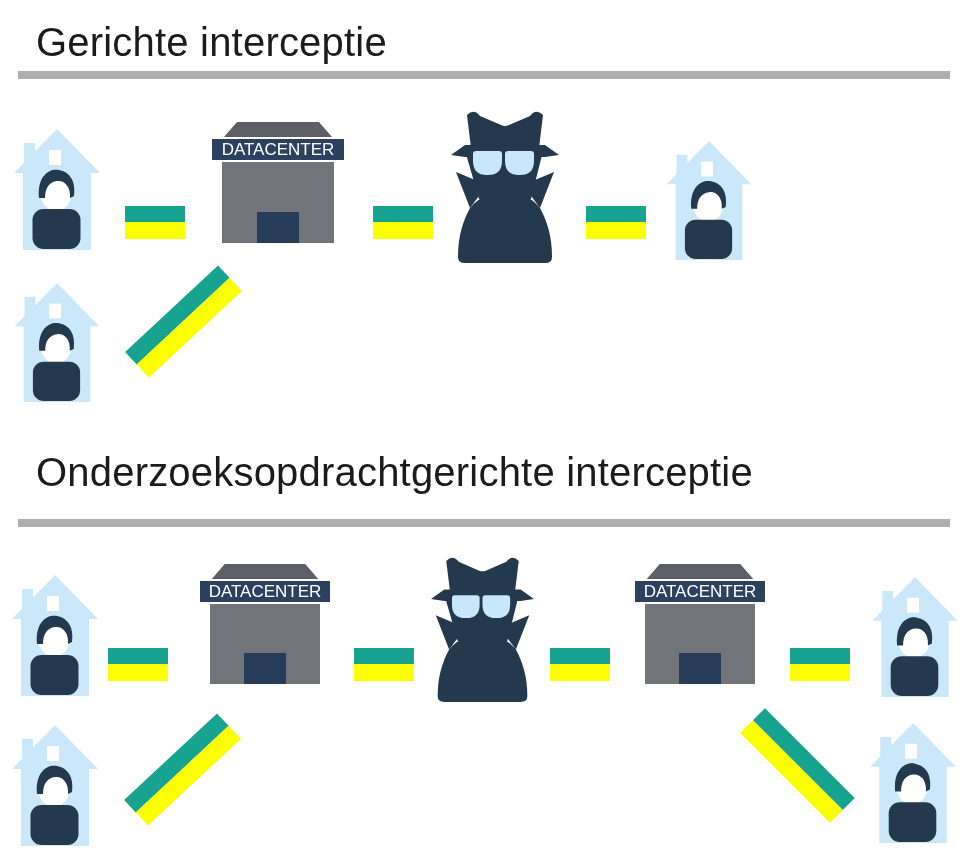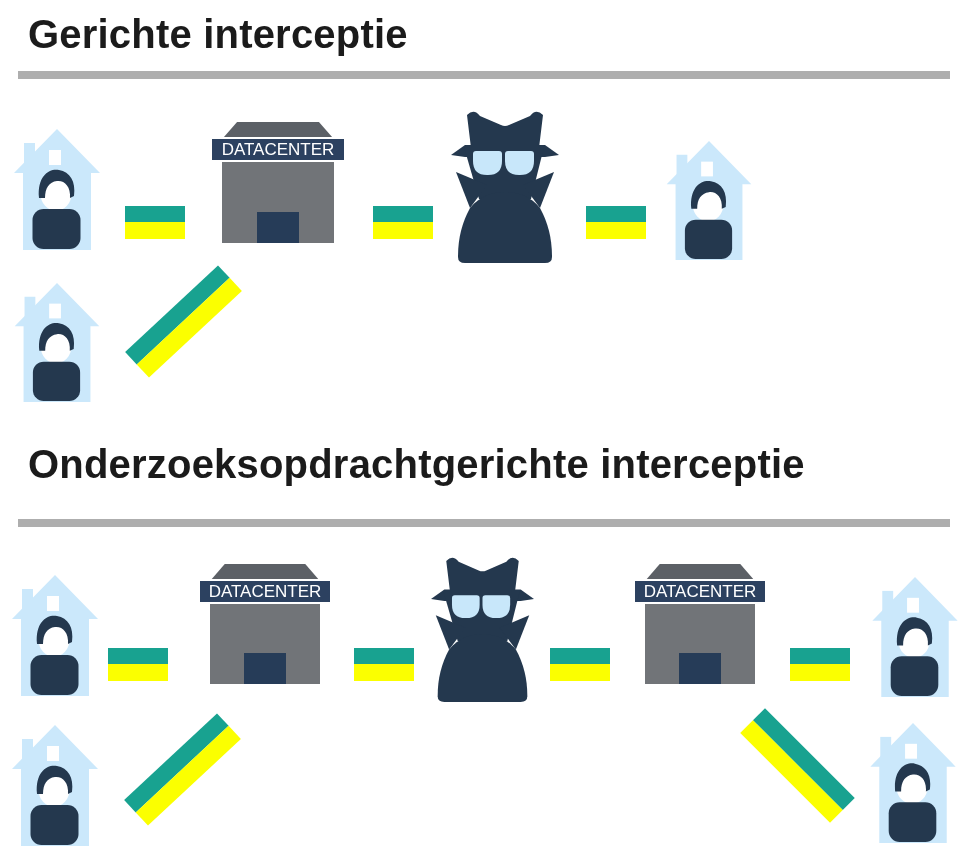--- a/index.html
+++ b/index.html
@@ -7,22 +7,22 @@
     --glasses:#c8e7fa; --teal:#18a290; --yellow:#fbff00; --building:#717478;
     --roof:#5c6066; --signbg:#2c4160; --signtext:#ffffff; --door:#263c58;
     --bg:#ffffff; --white:#ffffff;
   }
   html,body{margin:0;padding:0;}
   body{
     width:968px;height:856px;background:var(--bg);
     font-family:"Liberation Sans",sans-serif;position:relative;overflow:hidden;
   }
   .section-title{
-    position:absolute;left:24px;margin:4px;
-    font-size:40px;font-weight:700;color:var(--title);letter-spacing:0.2px;
+    position:absolute;left:24px;margin:12px;
+    font-size:40px;font-weight:400;color:var(--title);letter-spacing:0.2px;
     white-space:nowrap;
   }
   .rule{position:absolute;left:18px;width:932px;height:8px;background:var(--rule);}
   
   .cable{position:absolute;width:60px;height:33px;}
   .cable .stripe-teal{height:16px;background:var(--teal);}
   .cable .stripe-yellow{height:17px;background:var(--yellow);}
   .cable.diagonal{width:127px;height:35px;}
   .cable.diagonal .stripe-teal{height:17px;}
   .cable.diagonal .stripe-yellow{height:18px;}

